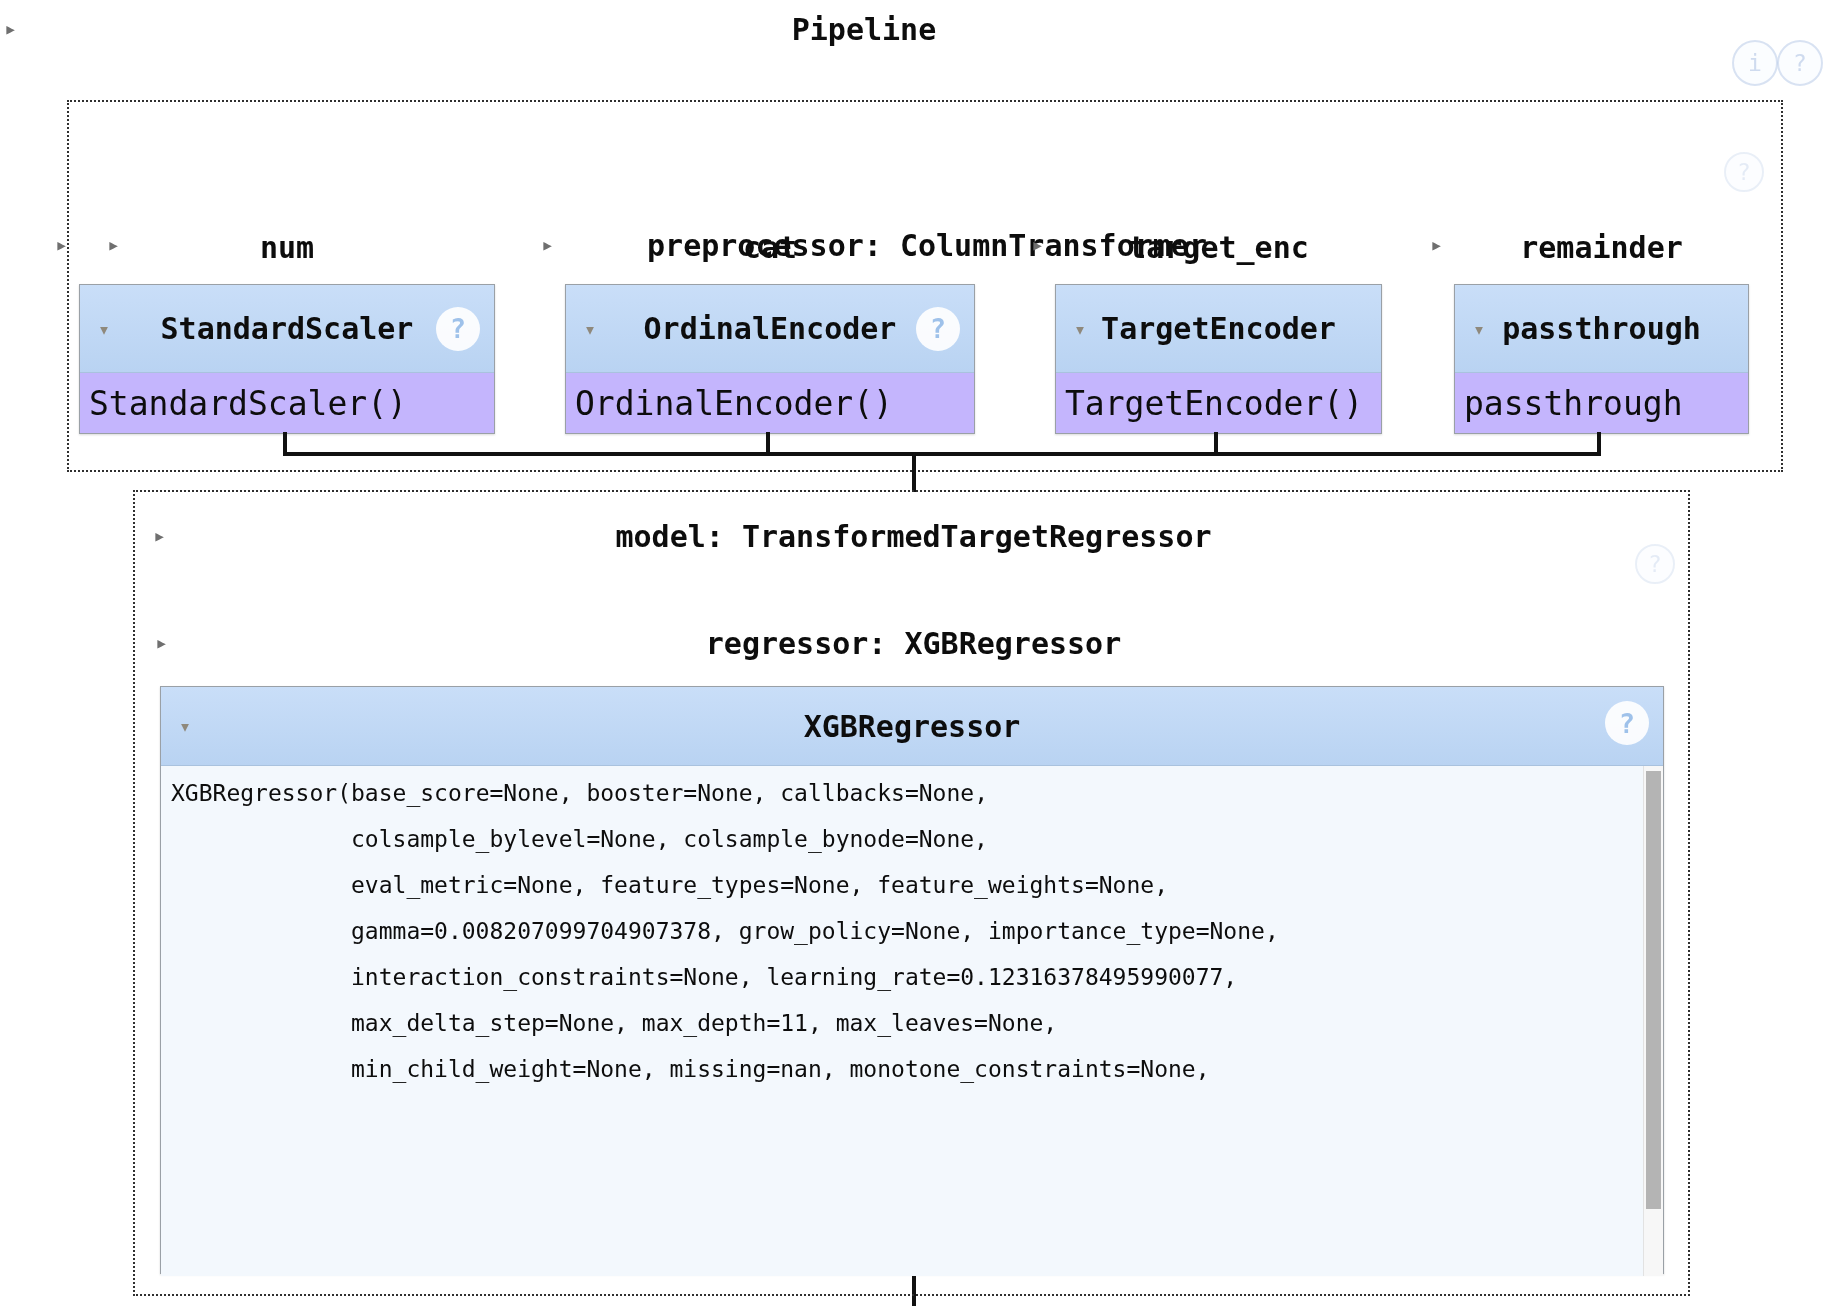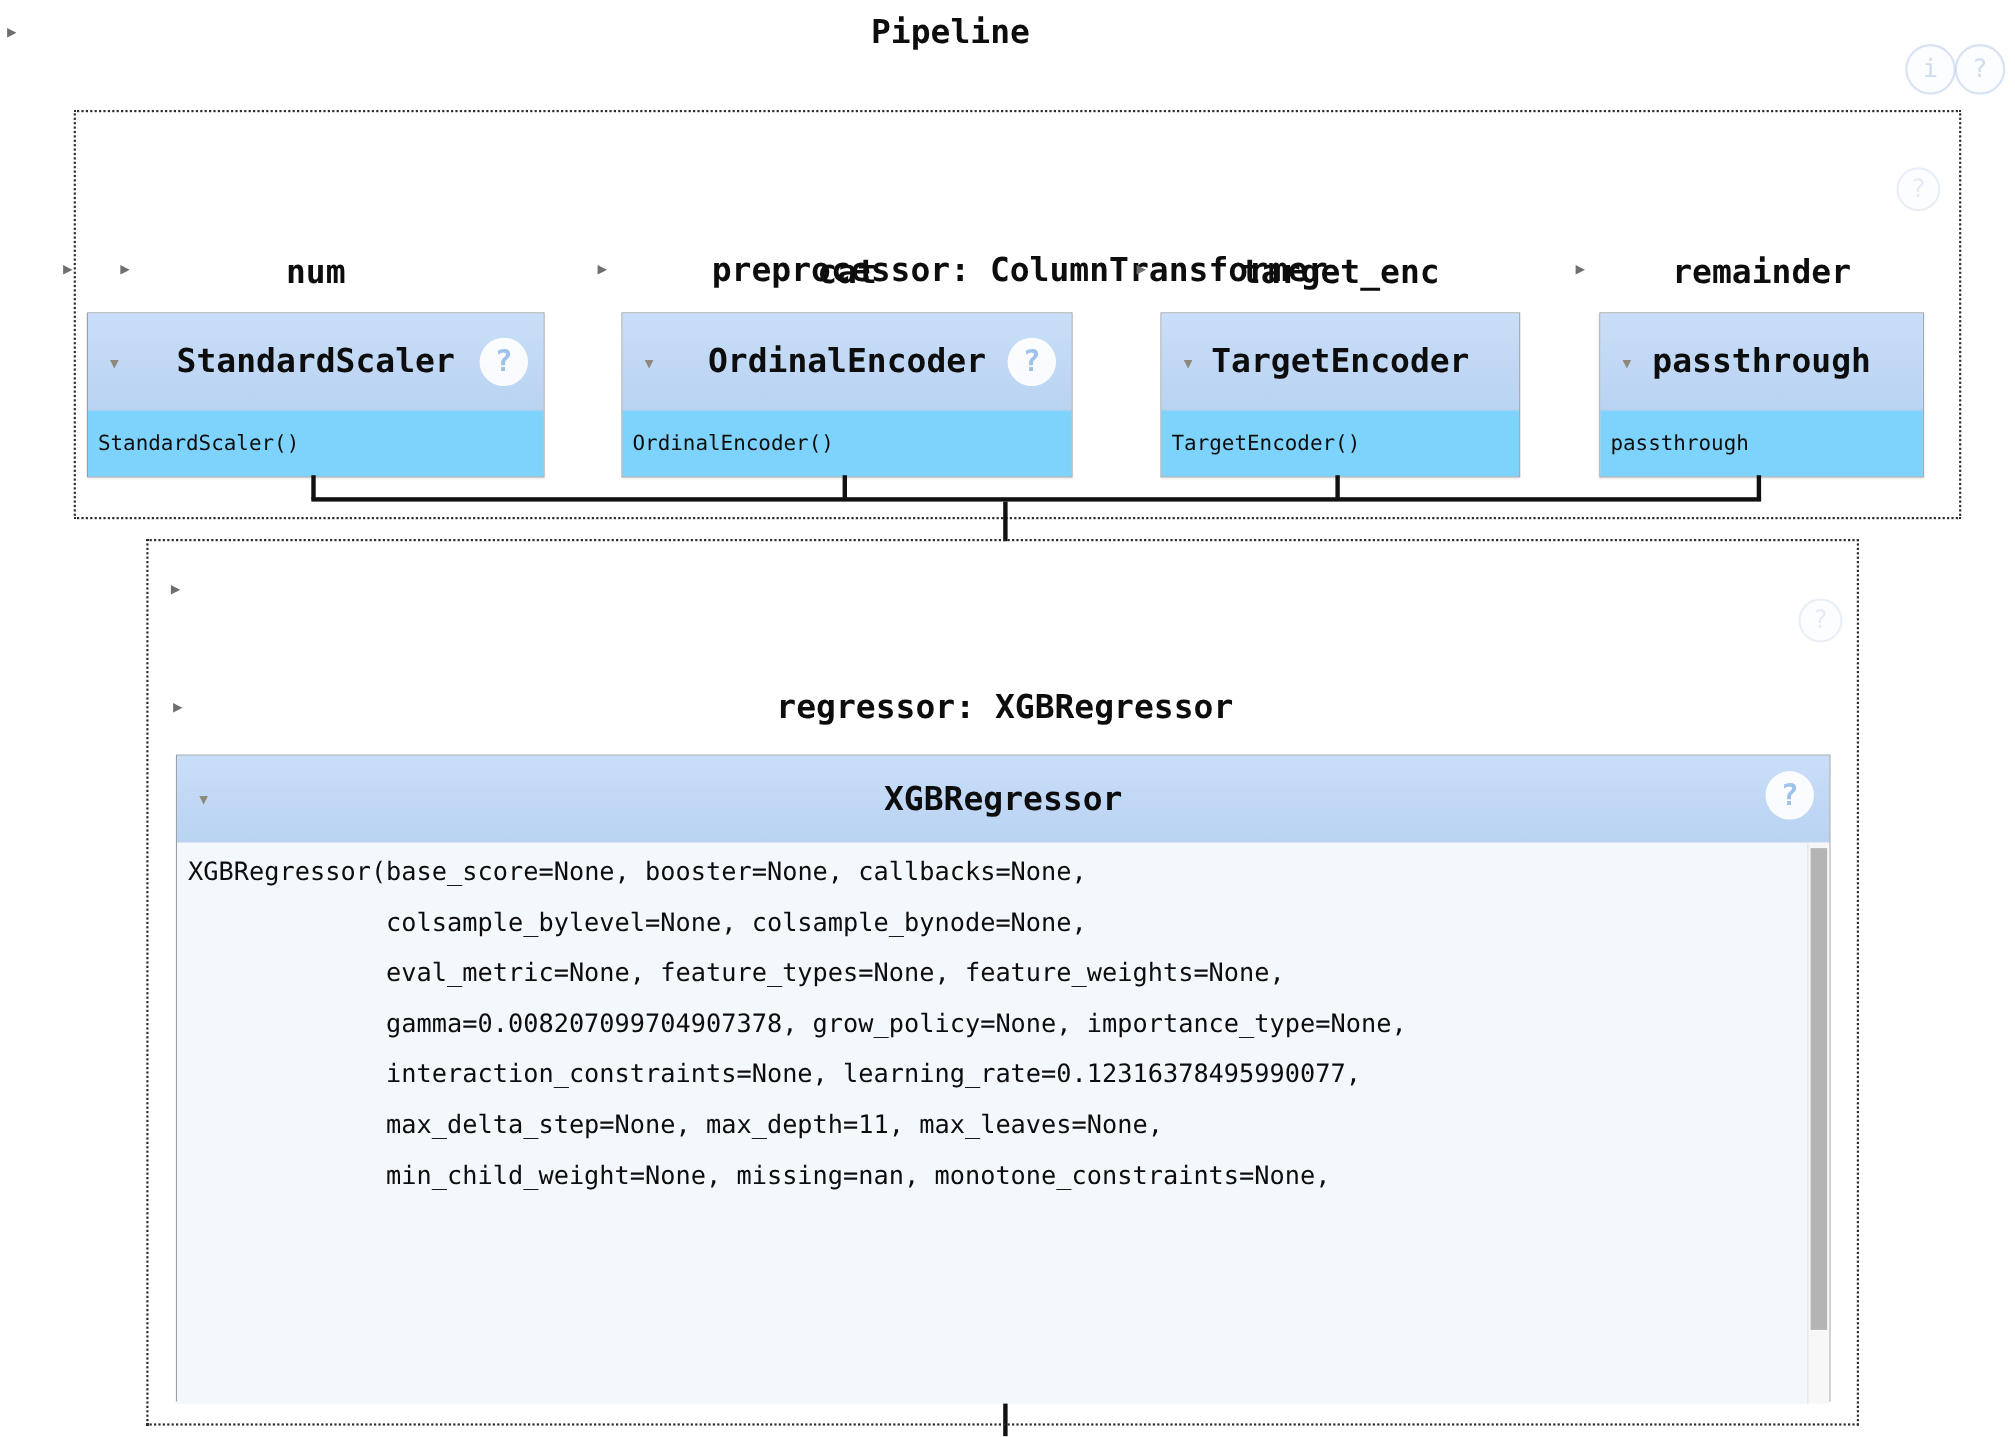--- a/index.html
+++ b/index.html
@@ -18,21 +18,21 @@
     background:linear-gradient(180deg,#c9def8 0%,#b9d3f2 100%);
     border-bottom:1px solid #a9c2de;font-size:30px;font-weight:bold;
   }
   .est-caret{position:absolute;left:18px;top:50%;transform:translateY(-50%);color:#8f897c;font-size:20px;line-height:20px;}
   .help-badge{
     position:absolute;right:14px;top:50%;transform:translateY(-50%);
     width:44px;height:44px;border-radius:50%;background:#ffffff;
     display:flex;align-items:center;justify-content:center;
     color:#9cc0ea;font-size:27px;font-weight:bold;opacity:.92;cursor:pointer;
   }
-  .est-body{height:60px;display:flex;align-items:center;padding-left:9px;font-size:19px;background:#7dd3fc;}
+  .est-body{height:60px;display:flex;align-items:center;padding-left:9px;font-size:33px;background:#c4b5fd;}
   .connector{background:#111111;}
   .faint-circle{
     border:2px solid #b9cbe8;border-radius:50%;box-sizing:border-box;
     display:flex;align-items:center;justify-content:center;
     color:#a9bfe2;font-size:23px;background:rgba(240,246,255,.5);cursor:pointer;
   }
   .col-label-wrap{position:absolute;text-align:center;}
   .col-label-wrap .toggle-arrow{position:absolute;left:-24px;top:6px;}
   
   #xgb-body{position:relative;height:510px;overflow:hidden;background:#f3f8fd;}
@@ -124,20 +124,21 @@
   <div class="abs connector" style="left:766px;top:432px;width:4px;height:22px;"></div>
   <div class="abs connector" style="left:1214px;top:432px;width:4px;height:22px;"></div>
   <div class="abs connector" style="left:1597px;top:432px;width:4px;height:22px;"></div>
   <div class="abs connector" style="left:283px;top:452px;width:1318px;height:4px;"></div>
   <div class="abs connector" style="left:912px;top:456px;width:4px;height:36px;"></div>
   <div class="abs connector" style="left:912px;top:1272px;width:4px;height:34px;"></div>
 
   <div class="abs dashed-panel" style="left:133px;top:490px;width:1557px;height:806px;">
 
     <span class="abs toggle-arrow" style="left:18px;top:33px;">▸</span>
+    <div class="abs big-label" style="left:0;top:25px;width:1557px;">model: TransformedTargetRegressor</div>
 
     <div class="abs faint-circle" style="left:1500px;top:52px;width:40px;height:40px;opacity:.3;">
       <span>?</span>
     </div>
 
     <span class="abs toggle-arrow" style="left:20px;top:140px;">▸</span>
     <div class="abs big-label" style="left:0;top:132px;width:1557px;">regressor: XGBRegressor</div>
 
     <div class="abs est-box" style="left:25px;top:194px;width:1504px;height:588px;">
       <div class="est-header" style="height:78px;">

